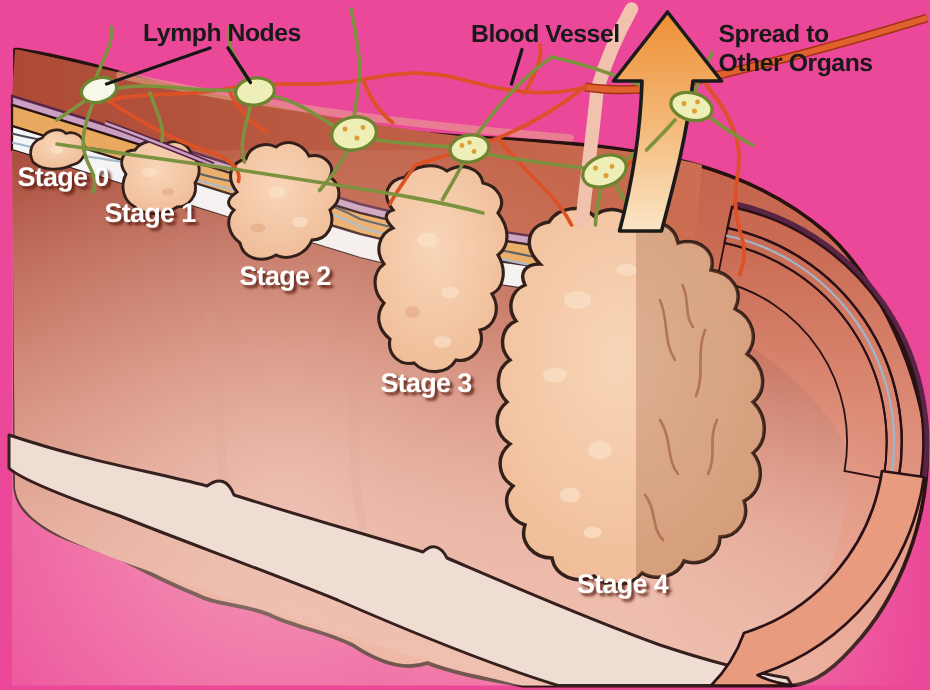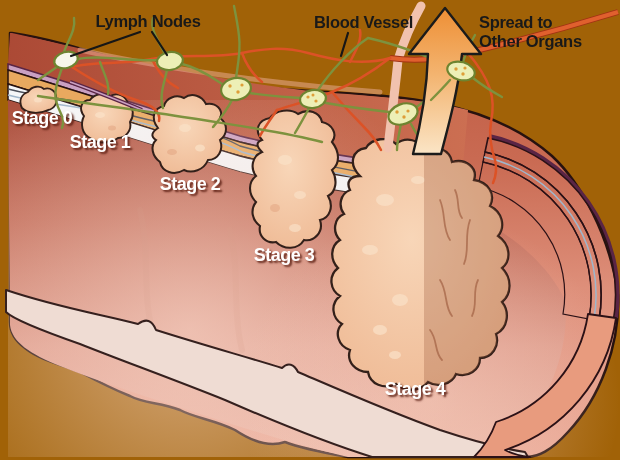--- a/index.html
+++ b/index.html
@@ -1,16 +1,16 @@
 <!DOCTYPE html>
 <html><head>
 <meta charset="utf-8">
 <style>
   html,body{margin:0;padding:0;background:#ffffff;}
-  .figure-wrap{position:relative;width:620px;height:460px;background:#a16207;overflow:hidden;
+  .figure-wrap{position:relative;width:620px;height:460px;background:#ec4899;overflow:hidden;
     font-family:"Liberation Sans",sans-serif;}
   svg{display:block;}
   .anno-label{fill:#191919;font-family:"Liberation Sans",sans-serif;font-weight:bold;
     font-size:16.5px;letter-spacing:-0.3px;}
   .stage-label{fill:#ffffff;font-family:"Liberation Sans",sans-serif;font-weight:bold;
     font-size:18px;letter-spacing:-0.5px;text-anchor:middle;
     text-shadow:2px 2px 2px rgba(84,24,12,0.85);}
   .pointer{stroke:#161616;stroke-width:2.2;fill:none;stroke-linecap:round;}
   .lymph{stroke:#7d923e;stroke-width:2.4;fill:none;stroke-linecap:round;}
   .blood{stroke:#dc5226;stroke-width:2.5;fill:none;stroke-linecap:round;}

